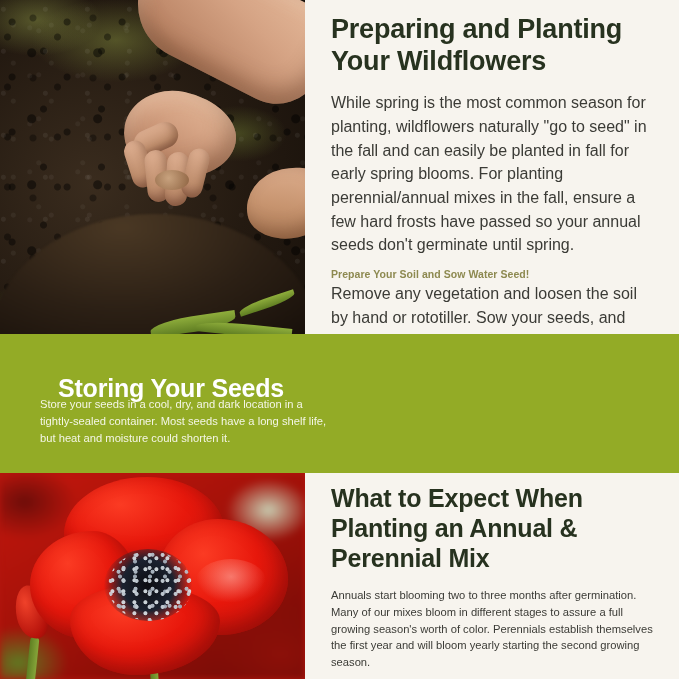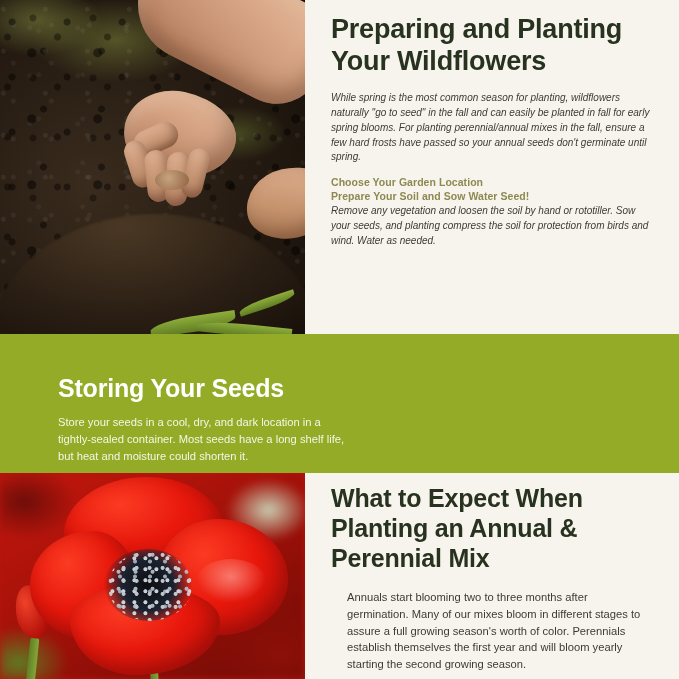--- a/index.html
+++ b/index.html
@@ -90,35 +90,35 @@
     background:#f7f4ee;box-sizing:border-box;padding:10px 22px 0 26px;
   }
   .h1{
     font-size:27px;line-height:1.17;font-weight:700;color:#27321f;
     letter-spacing:-.2px;margin:4px 0 14px 0;
   }
   .sub{
     font-size:10.5px;font-weight:700;color:#8d8950;margin:0 0 2px 0;letter-spacing:.05px;
   }
   .para{
-    font-size:10px;line-height:1.48;color:#3b3b36;margin:0 0 11px 0;font-style:italic;
+    font-size:16px;line-height:1.48;color:#3b3b36;margin:0 0 11px 0;
   }
 
   
   .sec2{
     position:absolute;left:0;top:334px;width:679px;height:139px;
     background:#93ab26;overflow:hidden;
   }
   .h2{
     position:absolute;left:40px;top:356px;font-size:25px;font-weight:700;
     color:#ffffff;letter-spacing:-.2px;margin:18px;
   }
   .para2{
     position:absolute;left:40px;top:396px;width:290px;
-    font-size:11.2px;line-height:1.5;color:#f4f6e6;margin:18px;
+    font-size:11.2px;line-height:1.5;color:#f4f6e6;margin:0;
   }
 
   
   .sec3{position:absolute;left:0;top:473px;width:679px;height:206px;}
   .poppy-photo{position:absolute;left:0;top:0;width:305px;height:206px;overflow:hidden;background:#b3160e;}
   .poppy-bg{
     position:absolute;inset:0;
     background:
       radial-gradient(ellipse 70px 50px at 8% 14%, #6d0d09 0%, rgba(0,0,0,0) 75%),
       radial-gradient(ellipse 90px 70px at 92% 88%, #8c1009 0%, rgba(0,0,0,0) 75%),
@@ -154,21 +154,21 @@
   .s2{left:150px;top:186px;width:8px;height:24px;transform:rotate(-4deg);}
 
   .col-right3{
     position:absolute;left:305px;top:0;width:374px;height:206px;
     background:#f7f4ee;box-sizing:border-box;padding:6px 22px 12px 26px;
   }
   .h3{
     font-size:25px;line-height:1.2;font-weight:700;color:#27321f;
     letter-spacing:-.2px;margin:4px 0 14px 0;
   }
-  .para3{font-size:11.2px;line-height:1.5;color:#3b3b36;margin:16px;}
+  .para3{font-size:11.2px;line-height:1.5;color:#3b3b36;margin:0;}
 </style>
 </head>
 <body>
 
 <div class="page">
 
   <div class="sec1">
 
     <div class="soil-photo">
       <div class="soil-bg"></div>
@@ -189,21 +189,20 @@
     </div>
 
     <div class="col-right">
       <h1 class="h1">Preparing and Planting Your Wildflowers</h1>
 
       <div>
         <p class="para">While spring is the most common season for planting, wildflowers naturally "go to seed" in the fall and can easily be planted in fall for early spring blooms. For planting perennial/annual mixes in the fall, ensure a few hard frosts have passed so your annual seeds don't germinate until spring.</p>
       </div>
 
       <div>
-        <p class="sub">Choose Your Garden Location</p>
       </div>
 
       <div>
         <p class="sub">Prepare Your Soil and Sow Water Seed!</p>
         <p class="para">Remove any vegetation and loosen the soil by hand or rototiller. Sow your seeds, and planting compress the soil for protection from birds and wind. Water as needed.</p>
       </div>
     </div>
   </div>
 
   <div class="sec2">

